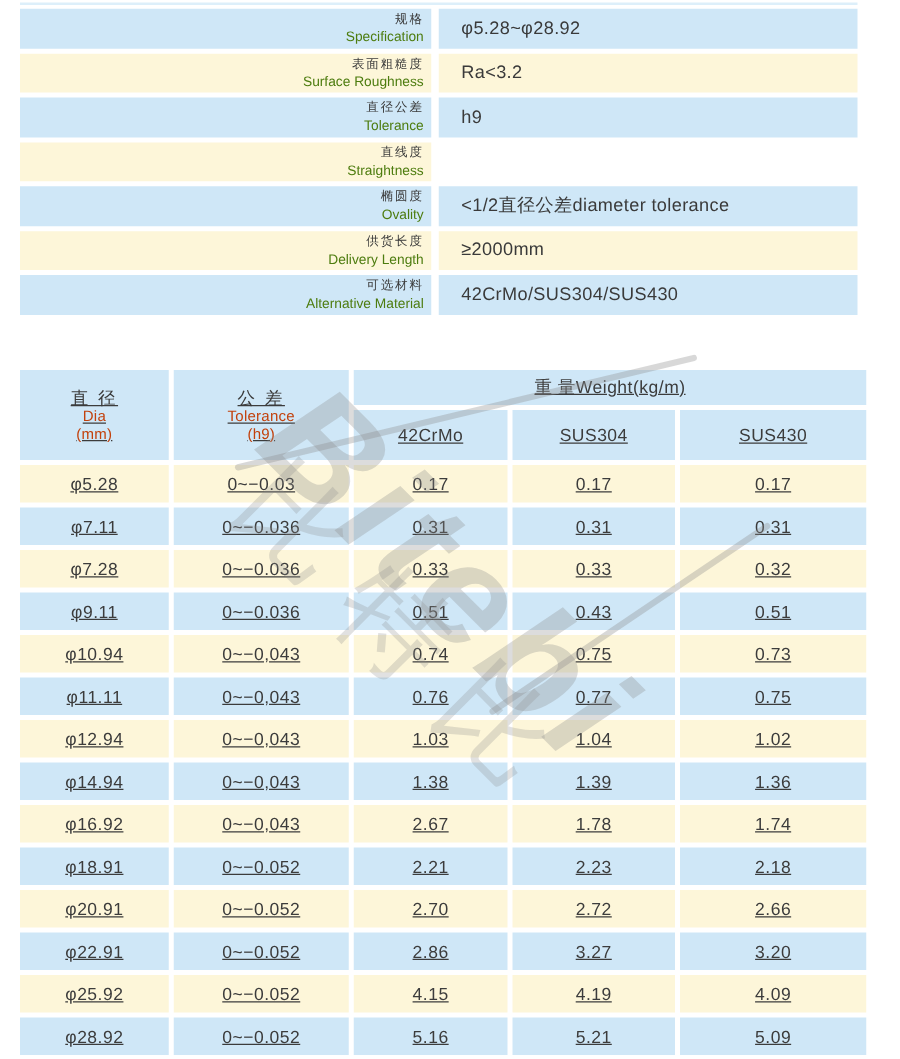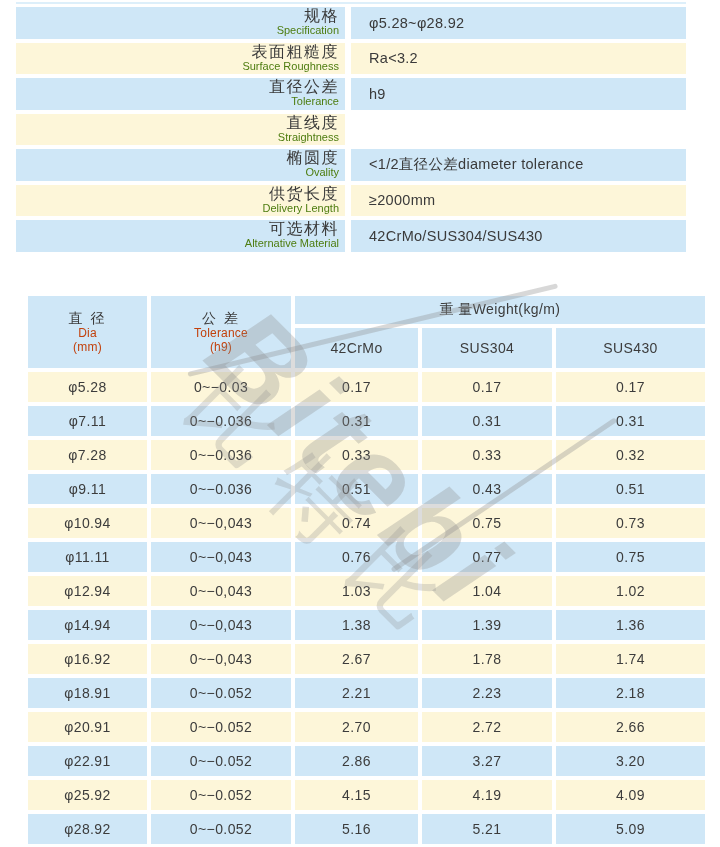--- a/index.html
+++ b/index.html
@@ -16,32 +16,33 @@
   
   .spec-table { position:absolute; left:16px; top:7px; width:670px; }
   .spec-row { display:flex; height:31.5px; margin-bottom:4px; }
   .spec-row:nth-child(odd) > div { background:var(--row-blue,#cfe7f7); }
   .spec-row:nth-child(even) > div { background:var(--row-yellow,#fdf6d9); }
   .spec-label {
     width:329px; margin-right:6px; box-sizing:border-box;
     display:flex; flex-direction:column; justify-content:center;
     align-items:flex-end; padding-right:6px;
   }
-  .spec-label .zh { font-size:16px; line-height:16px; letter-spacing:1.5px; color:#3a3a3a; }
+  .spec-label .zh { font-size:10px; line-height:16px; letter-spacing:1.5px; color:#3a3a3a; }
   .spec-label .en { font-size:11px; line-height:13px; color:#4d7c0f; }
   .spec-value {
     flex:1; display:flex; align-items:center; padding-left:18px;
     box-sizing:border-box; font-size:14.5px; letter-spacing:0.3px; color:#3a3a3a;
   }
 
   
   .weight-table {
-    position:absolute; left:24px; top:292px;
+    position:absolute; left:12px; top:292px;
     border-collapse:separate; border-spacing:4px;
     table-layout:fixed;
+    text-decoration:underline;
   }
   .weight-table td {
     text-align:center; vertical-align:middle;
     font-size:14px; letter-spacing:0.4px; color:#3c3c3c;
     padding:0;
   }
   .weight-table thead td { background:var(--row-blue,#cfe7f7); }
   .weight-table thead tr:first-child td { height:28px; }
   .weight-table thead tr:last-child td { height:40px; }
   .weight-table tbody td { height:30px; }

